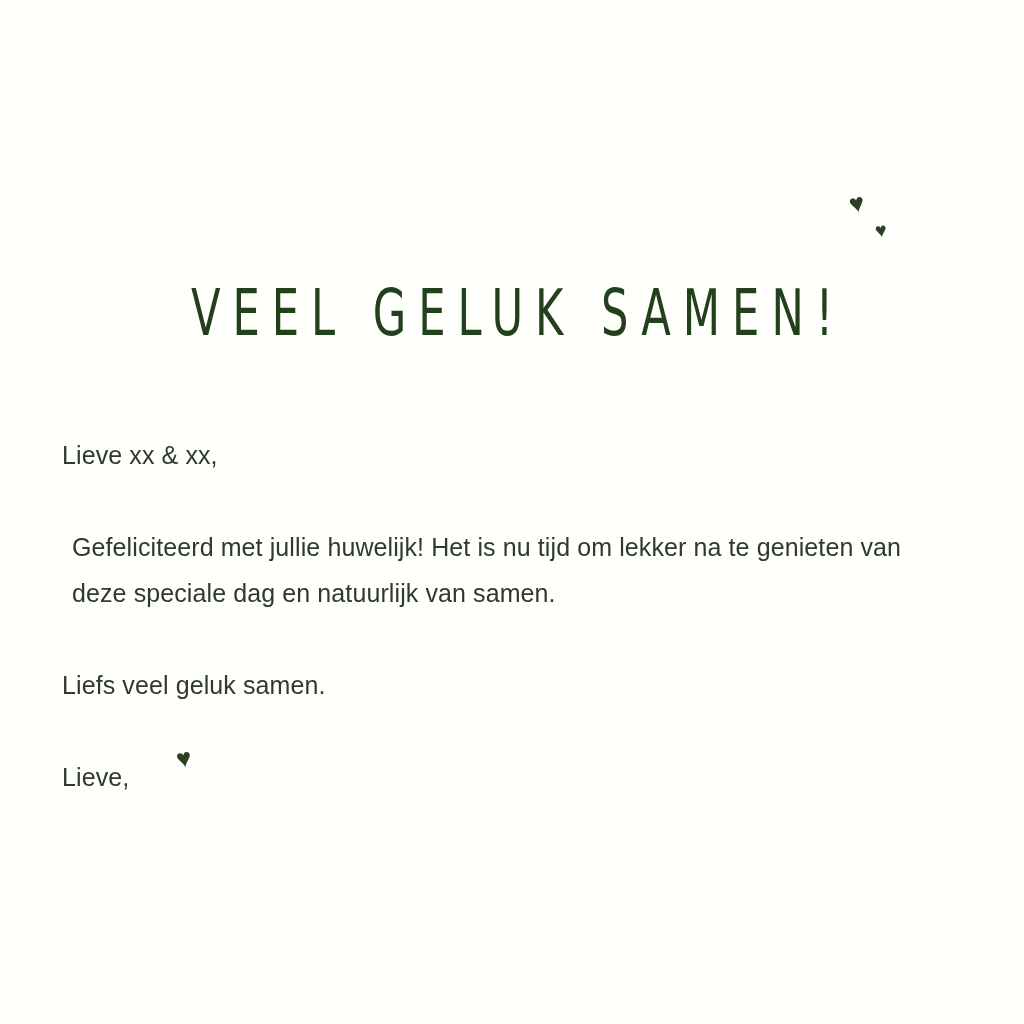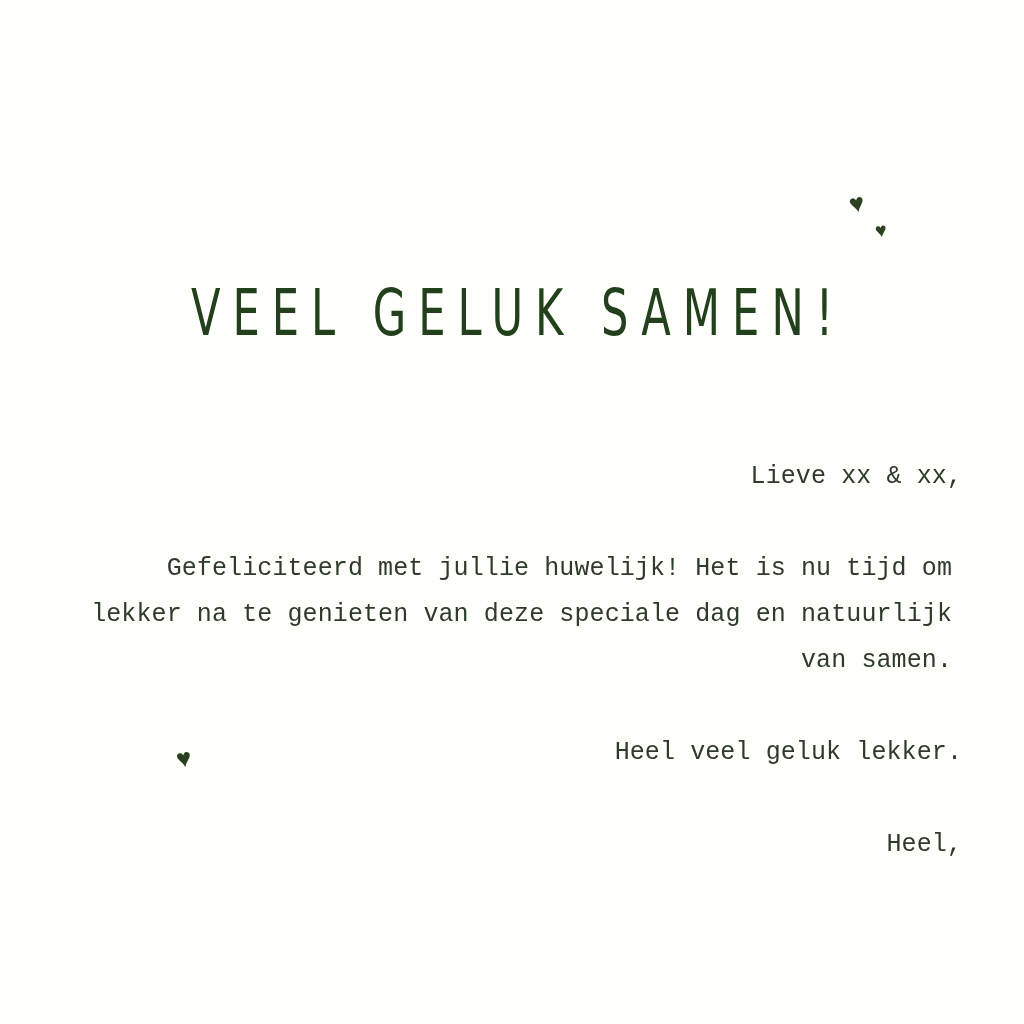--- a/index.html
+++ b/index.html
@@ -60,26 +60,26 @@
     letter-spacing: 13px;
     text-indent: 13px;
     transform: scaleY(1.35) scaleX(0.92);
     transform-origin: center top;
     white-space: nowrap;
   }
 
   
   .message {
     position: absolute;
-    top: 454px;
+    top: 432px;
     left: 62px;
     width: 900px;
-    text-align: right;
+    text-align: left;
     color: #2e3b2b;
-    font-family: Liberation Mono, monospace;
+    font-family: Liberation Sans, sans-serif;
     font-size: 25px;
     line-height: 46px;
     font-weight: 400;
     letter-spacing: 0.1px;
   }
   .message p {
     margin: 0;
   }
   .message .spacer {
     display: block;
@@ -98,18 +98,18 @@
   <span class="heart heart-2">♥</span>
   <span class="heart heart-3">♥</span>
 
   <div class="title">VEEL GELUK SAMEN!</div>
 
   <div class="message">
     <p>Lieve xx &amp; xx,</p>
     <span class="spacer"></span>
     <p class="msg-body">Gefeliciteerd met jullie huwelijk! Het is nu tijd om lekker na te genieten van deze speciale dag en natuurlijk van samen.</p>
     <span class="spacer"></span>
-    <p>Heel veel geluk lekker.</p>
+    <p>Liefs veel geluk samen.</p>
     <span class="spacer"></span>
-    <p>Heel,</p>
+    <p>Lieve,</p>
   </div>
 
 </div>
 
 </body></html>

